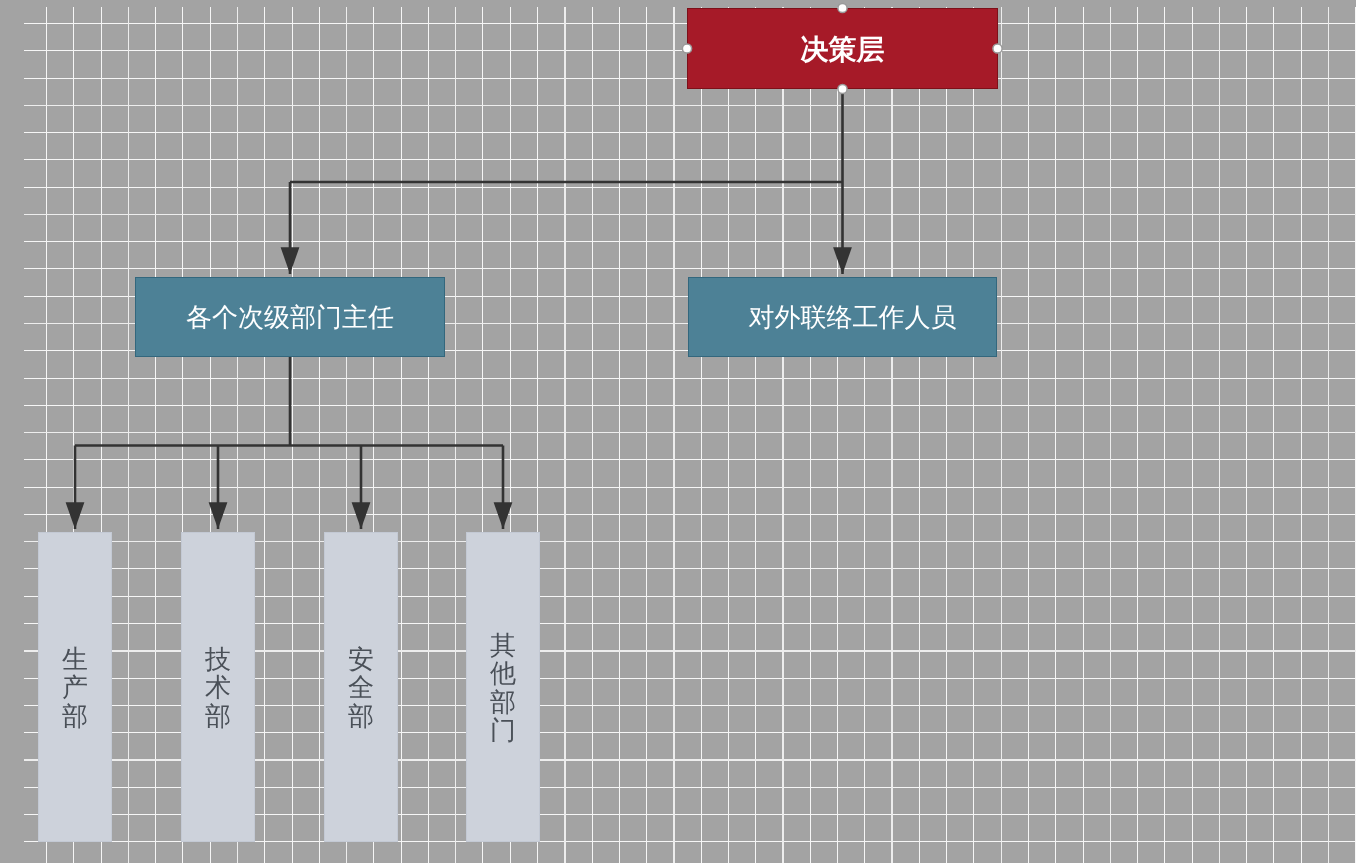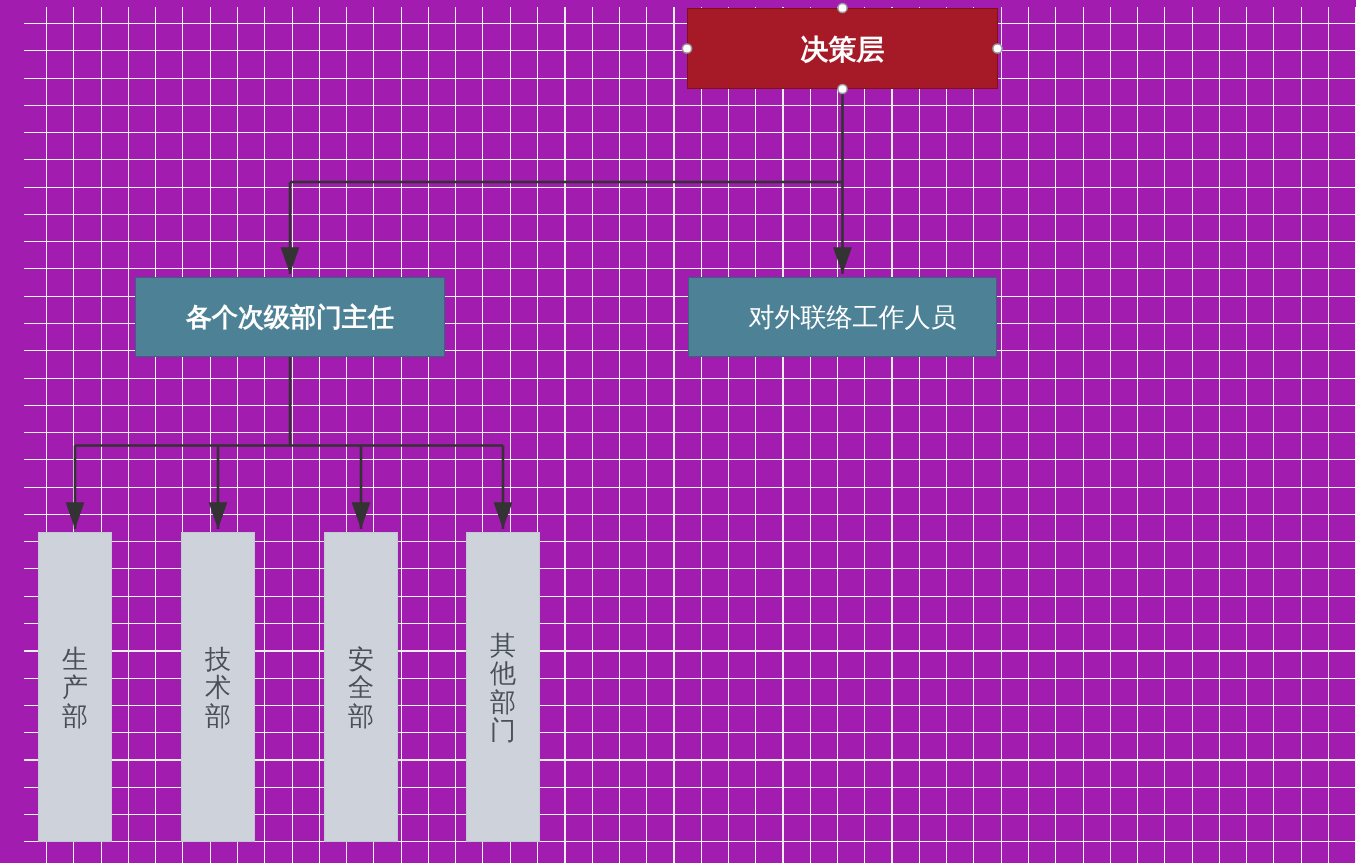--- a/index.html
+++ b/index.html
@@ -1,19 +1,19 @@
 <!DOCTYPE html>
 <html><head>
 <meta charset="utf-8">
 <title>Organization Chart</title>
 <style>
   html,body{margin:0;padding:0;}
   body{width:1356px;height:863px;overflow:hidden;background:#ffffff;
        font-family:"Liberation Sans",sans-serif;}
-  #canvas{position:absolute;left:0;top:0;width:1356px;height:863px;background:#a21caf;}
+  #canvas{position:absolute;left:0;top:0;width:1356px;height:863px;background:#a3a3a3;}
   svg.layer{position:absolute;left:0;top:0;width:1356px;height:863px;overflow:visible;}
   .node-label{
     position:absolute;display:flex;align-items:center;justify-content:center;
     text-align:center;line-height:1.15;white-space:pre;
     -webkit-font-smoothing:antialiased;
   }
   .node-label > span{ filter:opacity(1); }
   .vert-label{
     display:block;
     white-space:pre;
@@ -144,21 +144,21 @@
         <polyline points="218,445.5 218,529" fill="none" stroke="#333333" stroke-width="2.6" stroke-linecap="butt" stroke-linejoin="miter"></polyline>
         <path d="M 208.6 502.3 L 227.4 502.3 L 218 529 Z" fill="#333333" stroke="none"></path>
         <polyline points="361,445.5 361,529" fill="none" stroke="#333333" stroke-width="2.6" stroke-linecap="butt" stroke-linejoin="miter"></polyline>
         <path d="M 351.6 502.3 L 370.4 502.3 L 361 529 Z" fill="#333333" stroke="none"></path>
         <polyline points="503,445.5 503,529" fill="none" stroke="#333333" stroke-width="2.6" stroke-linecap="butt" stroke-linejoin="miter"></polyline>
         <path d="M 493.6 502.3 L 512.4 502.3 L 503 529 Z" fill="#333333" stroke="none"></path>
       </g>
     </svg>
   <div id="node-layer">
       <div class="node-label" style="left: 687px; top: 8px; width: 311px; height: 81px; background: rgb(166, 26, 40); border: 1px solid rgb(125, 16, 25); box-sizing: border-box; color: rgb(255, 255, 255); font-size: 28px; font-weight: 700;"><span style="position: relative; top: 1.5px;">决策层</span></div>
-      <div class="node-label" style="left: 135px; top: 277px; width: 310px; height: 80px; background: rgb(77, 129, 150); border: 1px solid rgb(51, 103, 125); box-sizing: border-box; color: rgb(255, 255, 255); font-size: 26px; font-weight: 700;"><span style="position: relative; top: 0.5px;">各个次级部门主任</span></div>
+      <div class="node-label" style="left: 135px; top: 277px; width: 310px; height: 80px; background: rgb(77, 129, 150); border: 1px solid rgb(51, 103, 125); box-sizing: border-box; color: rgb(255, 255, 255); font-size: 26px; font-weight: 400;"><span style="position: relative; top: 0.5px;">各个次级部门主任</span></div>
       <div class="node-label" style="left: 688px; top: 277px; width: 309px; height: 80px; background: rgb(77, 129, 150); border: 1px solid rgb(51, 103, 125); box-sizing: border-box; color: rgb(255, 255, 255); font-size: 26px; font-weight: 400; padding-left: 20px;"><span style="position: relative; top: 0.5px;">对外联络工作人员</span></div>
       <div class="node-label" style="left: 38px; top: 532px; width: 74px; height: 310px; background: rgb(205, 210, 219); border: 1px solid rgb(195, 201, 212); box-sizing: border-box; color: rgb(74, 80, 88); font-size: 26px; font-weight: 400;"><span class="vert-label" style="position: relative; top: 0.5px;">生
 产
 部</span></div>
       <div class="node-label" style="left: 181px; top: 532px; width: 74px; height: 310px; background: rgb(205, 210, 219); border: 1px solid rgb(195, 201, 212); box-sizing: border-box; color: rgb(74, 80, 88); font-size: 26px; font-weight: 400;"><span class="vert-label" style="position: relative; top: 0.5px;">技
 术
 部</span></div>
       <div class="node-label" style="left: 324px; top: 532px; width: 74px; height: 310px; background: rgb(205, 210, 219); border: 1px solid rgb(195, 201, 212); box-sizing: border-box; color: rgb(74, 80, 88); font-size: 26px; font-weight: 400;"><span class="vert-label" style="position: relative; top: 0.5px;">安
 全
 部</span></div>

